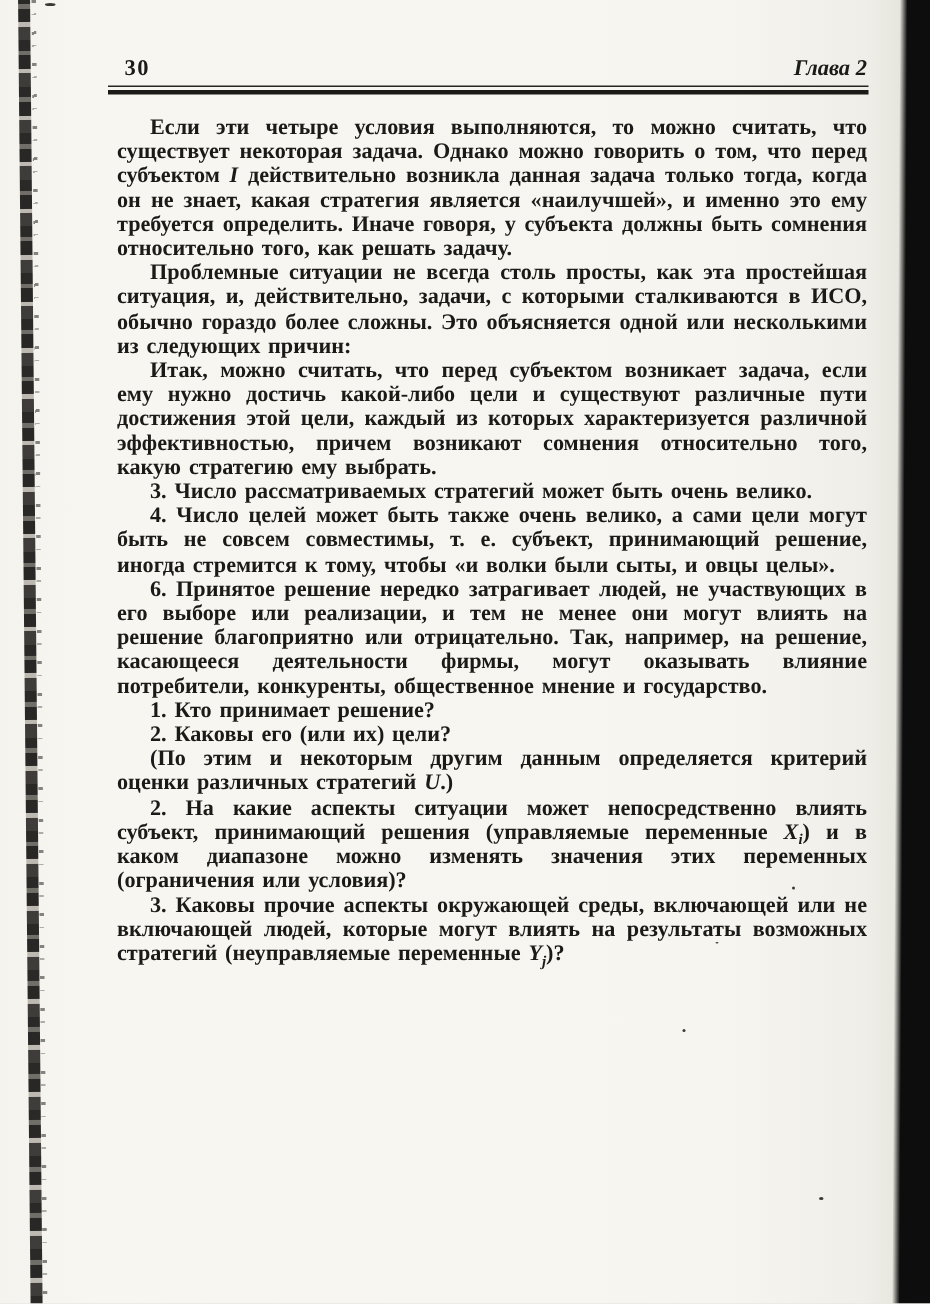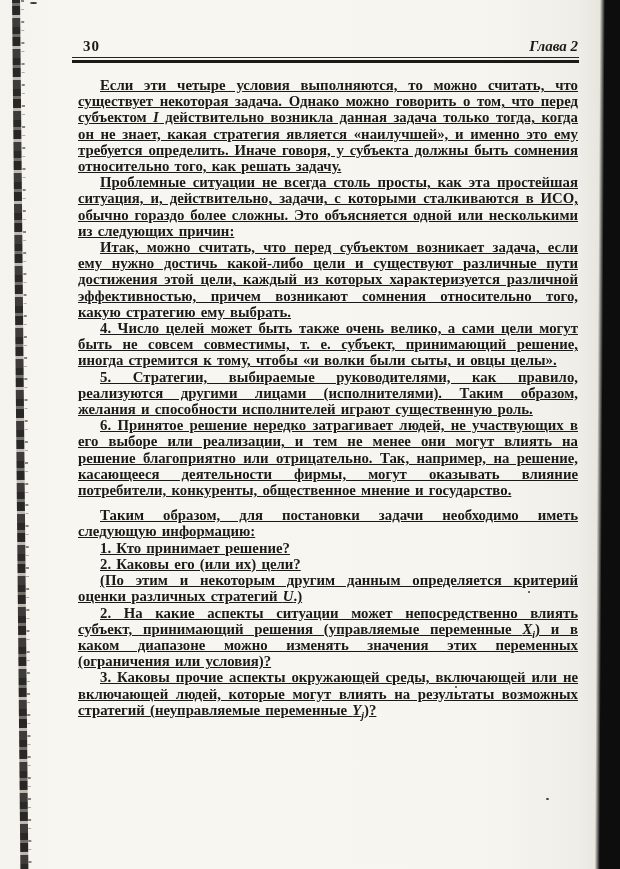--- a/index.html
+++ b/index.html
@@ -45,21 +45,20 @@
   .rule-thick{position:absolute;left:72px;width:507px;top:60px;height:2.6px;background:#1c1a17;}
   
   .bodytext{position:absolute;left:78px;top:77px;width:500px;}
   .bodytext p{
     margin:0;
     font-size:14.8px;line-height:16.2px;
     font-weight:700;
     text-align:justify;
     text-indent:22px;
     word-spacing:1.5px;
-    text-decoration:underline;
   }
   .bodytext p.gap{margin-top:9px;}
   .bodytext i{font-style:italic;}
   .bodytext sub{font-size:10px;line-height:0;font-style:italic;}
 </style>
 </head>
 <body>
 
 <div class="page">
 
@@ -76,24 +75,23 @@
     <span class="pagenum">30</span>
     <span class="chapter">Глава 2</span>
   </div>
   <div class="rule-thin"></div>
   <div class="rule-thick"></div>
 
   <div class="bodytext" id="bodytext">
       <p><span>Если эти четыре условия выполняются, то можно считать, что существует некоторая задача. Однако можно говорить о том, что перед субъектом </span><i>I</i><span> действительно возникла данная задача только тогда, когда он не знает, какая стратегия является «наилучшей», и именно это ему требуется определить. Иначе говоря, у субъекта должны быть сомнения относительно того, как решать задачу.</span></p>
       <p><span>Проблемные ситуации не всегда столь просты, как эта простейшая ситуация, и, действительно, задачи, с которыми сталкиваются в ИСО, обычно гораздо более сложны. Это объясняется одной или несколькими из следующих причин:</span></p>
       <p><span>Итак, можно считать, что перед субъектом возникает задача, если ему нужно достичь какой-либо цели и существуют различные пути достижения этой цели, каждый из которых характеризуется различной эффективностью, причем возникают сомнения относительно того, какую стратегию ему выбрать.</span></p>
+      <p><span>3. Число рассматриваемых стратегий может быть очень велико.</span></p>
       <p><span>4. Число целей может быть также очень велико, а сами цели могут быть не совсем совместимы, т. е. субъект, принимающий решение, иногда стремится к тому, чтобы «и волки были сыты, и овцы целы».</span></p>
-      <p><span>5. Стратегии, выбираемые руководителями, как правило, реализуются другими лицами (исполнителями). Таким образом, желания и способности исполнителей играют существенную роль.</span></p>
       <p><span>6. Принятое решение нередко затрагивает людей, не участвующих в его выборе или реализации, и тем не менее они могут влиять на решение благоприятно или отрицательно. Так, например, на решение, касающееся деятельности фирмы, могут оказывать влияние потребители, конкуренты, общественное мнение и государство.</span></p>
-      <p class="gap"><span>Таким образом,  для постановки задачи необходимо иметь следующую информацию:</span></p>
       <p><span>1. Кто принимает решение?</span></p>
       <p><span>2. Каковы его (или их) цели?</span></p>
       <p><span>(По этим и некоторым другим данным определяется критерий оценки различных стратегий </span><i>U</i><span>.)</span></p>
       <p><span>2. На какие аспекты ситуации может непосредственно влиять субъект, принимающий решения (управляемые переменные </span><i>X</i><sub>i</sub><span>) и в каком диапазоне можно изменять значения этих переменных (ограничения или условия)?</span></p>
       <p><span>3. Каковы прочие аспекты окружающей среды, включающей или не включающей людей, которые могут влиять на результаты возможных стратегий (неуправляемые переменные </span><i>Y</i><sub>j</sub><span>)?</span></p>
     </div>
 
 </div>
 
 </body></html>

